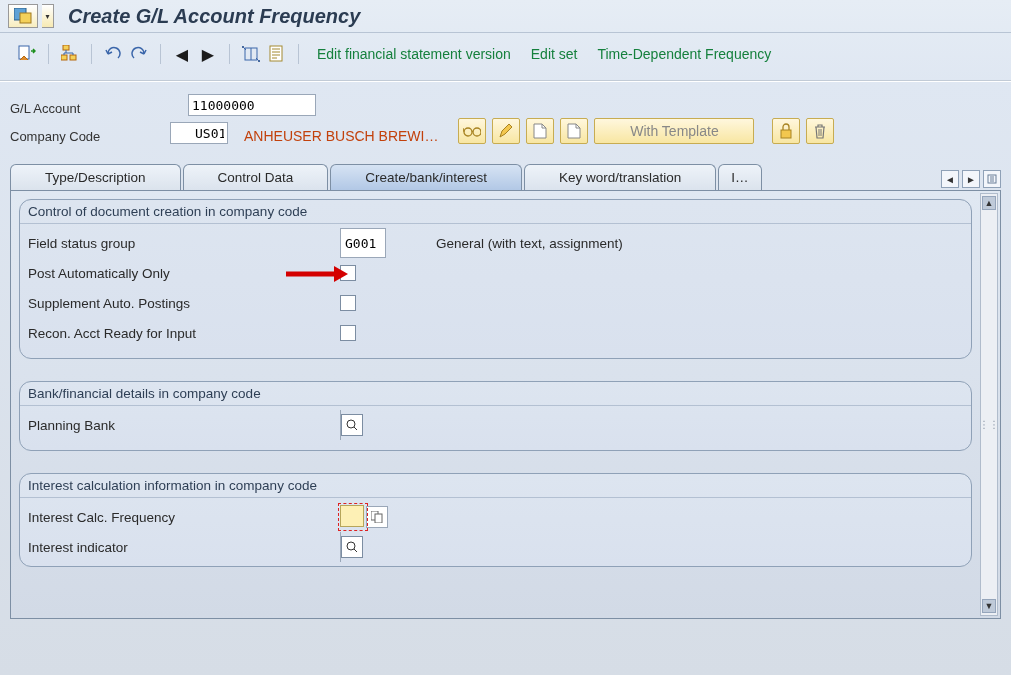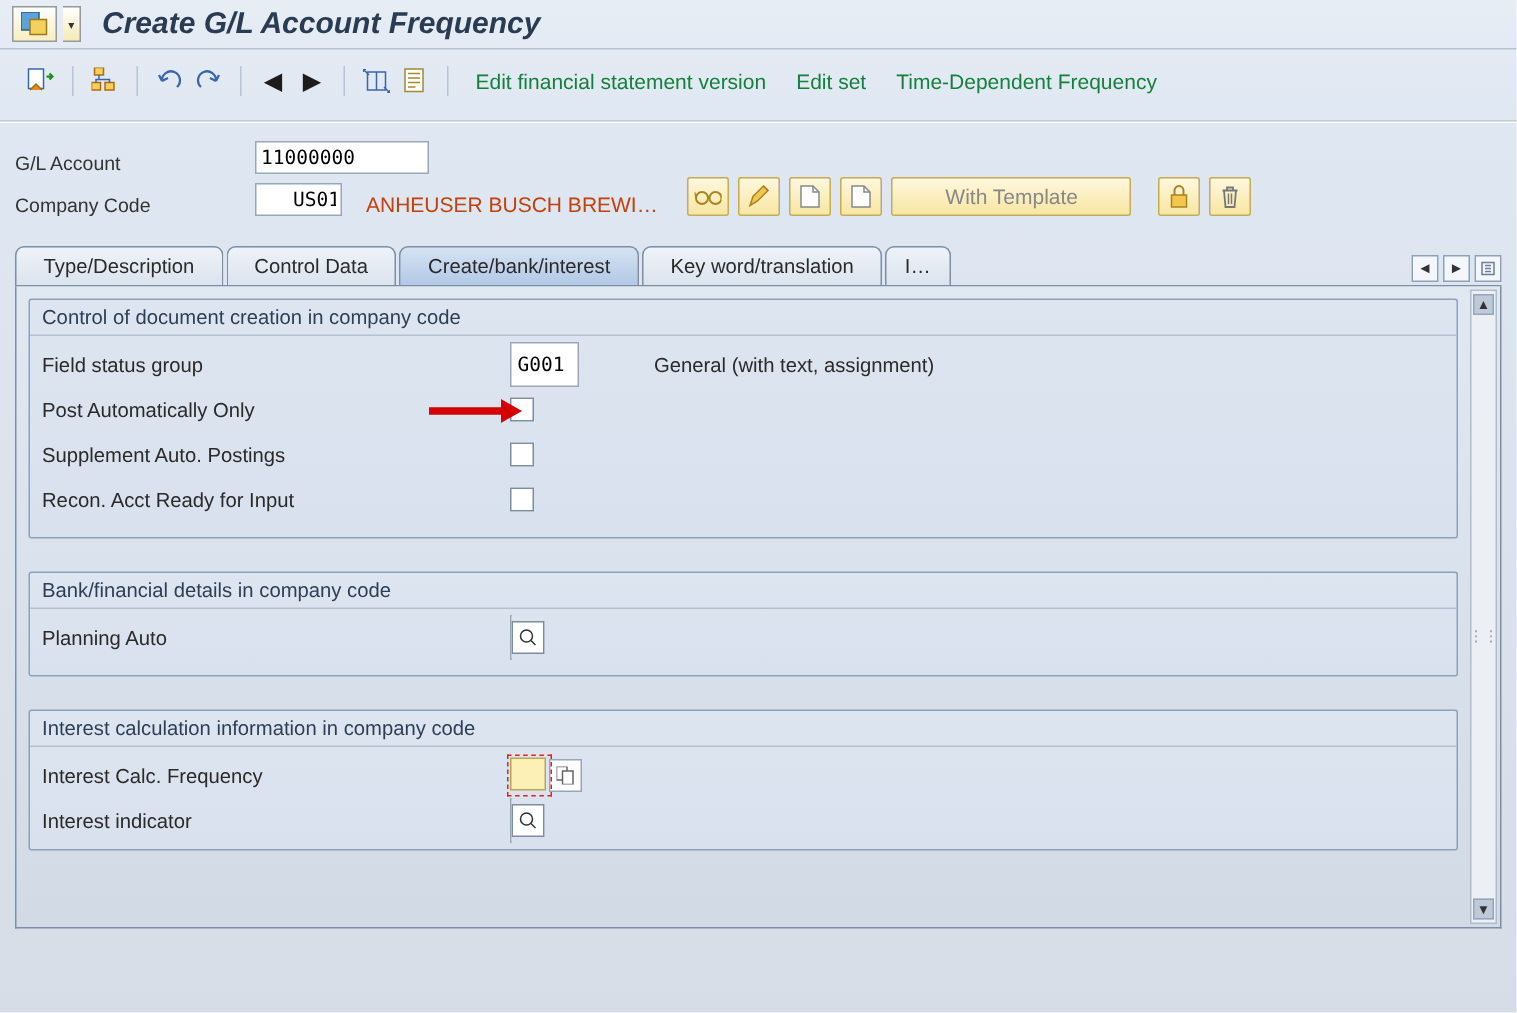--- a/index.html
+++ b/index.html
@@ -37,39 +37,39 @@
 
   
   .ybtn{width:28px;height:26px;border:1px solid #c7ac52;border-radius:2px;
         background:linear-gradient(to bottom,#fff7dd,#f8e6a2);
         display:flex;align-items:center;justify-content:center;cursor:pointer;font-size:14px;margin-left:6px}
   .ybtn.wide{width:160px;color:#888;font-style:normal}
 
   
   .tabs-outer{margin:14px 10px 0 10px}
   .tabs-head{display:flex;align-items:flex-end;border-bottom:1px solid #7d8fa4}
-  .tab{height:26px;padding:0 18px;margin-right:2px;border:1px solid #7d8fa4;border-bottom:none;
+  .tab{height:26px;padding:0 34px;margin-right:2px;border:1px solid #7d8fa4;border-bottom:none;
        border-radius:6px 6px 0 0;background:linear-gradient(to bottom,#eef3f9,#dbe3ed);
        display:flex;align-items:center;cursor:pointer;font-size:13.5px;color:#2a2a2a;white-space:nowrap}
   .tab.active{background:linear-gradient(to bottom,#d6e3f3,#b2c8e6);}
   .tabs-nav{display:flex;gap:3px;margin-left:auto;padding-bottom:2px}
   .nav-btn{width:18px;height:18px;border:1px solid #8fa1b7;background:#f3f6fb;
            display:flex;align-items:center;justify-content:center;font-size:10px;cursor:pointer}
   
   .tabs-body{border:1px solid #7d8fa4;border-top:none;height:428px;position:relative;
              background:linear-gradient(to bottom,#e0e8f2,#d2dae6)}
   .tab-scroll{position:absolute;top:2px;right:2px;bottom:2px;width:18px;
               background:#eceff4;border:1px solid #b0bccc;display:flex;flex-direction:column;align-items:center}
   .tab-scroll .arrow{width:14px;height:14px;display:flex;align-items:center;justify-content:center;background:#bfcad9;margin:2px 0;border:1px solid #95a5bb;cursor:pointer;font-size:9px}
   .tab-scroll .track{flex:1;width:100%;position:relative}
   .tab-scroll .grip{position:absolute;top:200px;left:0;right:0;height:24px;display:flex;align-items:center;justify-content:center;color:#8e99aa;font-size:10px;cursor:grab}
   .tab-content{position:absolute;left:2px;right:22px;top:2px;bottom:2px;overflow:hidden;padding:6px}
 
   
-  .grp{border:1px solid #8fa1b7;border-radius:2px;margin-bottom:22px;
+  .grp{border:1px solid #8fa1b7;border-radius:12px;margin-bottom:22px;
        background:linear-gradient(to bottom,#dde5f0,#d9e1ee)}
   .grp-h{border-bottom:1px solid #b3c0d2;padding:4px 8px;font-size:13.5px;color:#2e3f55}
   .grp-b{padding:4px 8px 10px 8px}
   .grp .row{display:flex;align-items:center;height:30px}
   .grp .flbl{width:312px;color:#2a2a2a;font-size:13.5px}
 
   
   .inp{height:30px;border:1px solid #9aa7b8;background:#fff;font:13px monospace;padding:0 4px}
   .inp.sm{width:46px}
   .chk{width:16px;height:16px;border:1px solid #7c8da2;background:#fff}
@@ -152,21 +152,21 @@
   </div>
   <div class="tb-sep"></div>
   <div class="tb-text">Edit financial statement version</div>
   <div class="tb-text">Edit set</div>
   <div class="tb-text">Time-Dependent Frequency</div>
 </div>
 
 <div class="hdr">
   <div class="row">
     <span class="lbl">G/L Account</span>
-    <input class="txtfield" style="width: 116px;" value="11000000">
+    <input class="txtfield" style="width: 128px; margin-left: 18px;" value="11000000">
   </div>
   <div class="row">
     <span class="lbl">Company Code</span>
     <input class="txtfield" style="width: 58px; padding-left: 24px;" value="US01">
     <span class="company-name">ANHEUSER BUSCH BREWI…</span>
 
     <div style="margin-left:14px;display:flex;align-items:center">
       <div class="ybtn">
         <svg width="18" height="14">
           <circle cx="5" cy="8" r="4" fill="none" stroke="#a88322" stroke-width="1.3"></circle>
@@ -273,21 +273,21 @@
             <span class="flbl">Recon. Acct Ready for Input</span>
             <div class="chk"></div>
           </div>
         </div>
       </div>
 
       <div class="grp">
         <div class="grp-h">Bank/financial details in company code</div>
         <div class="grp-b">
           <div class="row">
-            <span class="flbl">Planning Auto</span>
+            <span class="flbl">Planning Bank</span>
             <div class="combo">
               <input class="inp" style="width: 0px; padding: 0px; border-right: none;" value="">
               <div class="sbtn" style="border-left:1px solid #7c8da2">
                 <svg width="12" height="12">
                     <circle cx="5" cy="5" r="4" fill="none" stroke="#333"></circle>
                     <line x1="8" y1="8" x2="11" y2="11" stroke="#333"></line>
                   </svg>
               </div>
             </div>
           </div>

